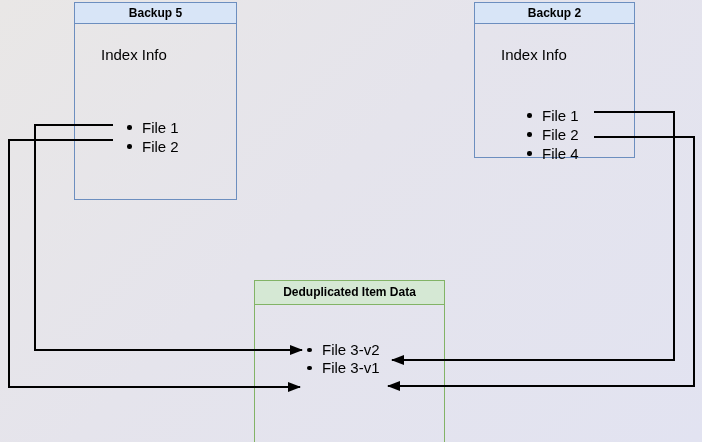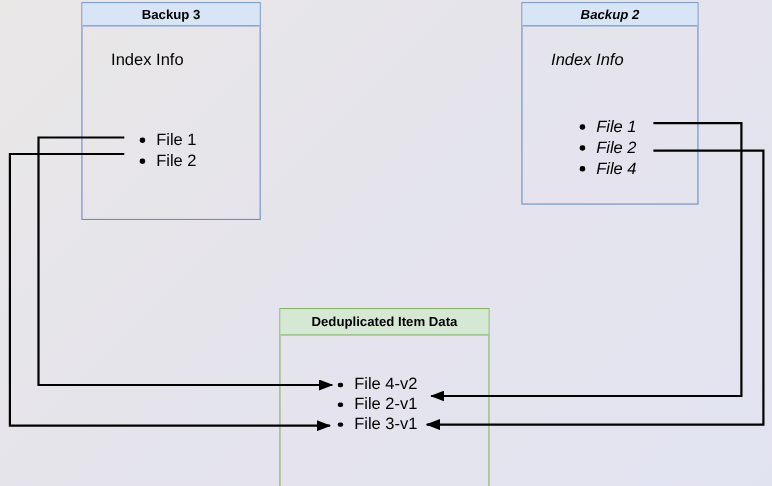--- a/index.html
+++ b/index.html
@@ -24,21 +24,21 @@
     background:linear-gradient(135deg,var(--bg1) 0%,#e5e4ec 45%,var(--bg2) 100%);
   }
   .box{
     position:absolute;
     box-sizing:border-box;
     background:transparent;
   }
   .box.blue{border:1.5px solid var(--blue-border);}
   .box.green{border:1.5px solid var(--green-border);}
   #backup1{left:74px;top:2px;width:163px;height:198px;}
-  #backup2{left:474px;top:2px;width:161px;height:184px;font-style:italic;}
+  #backup2{left:474px;top:2px;width:161px;height:156px;}
   #dedup{left:254px;top:280px;width:191px;height:188px;}
   .box-header{
     box-sizing:border-box;
     width:100%;
     text-align:center;
     font-weight:bold;
     font-size:12px;
     color:var(--ink);
   }
   .blue .box-header{
@@ -91,43 +91,42 @@
     width:702px;height:442px;
     pointer-events:none;
   }
 </style>
 </head>
 <body>
 
 <div class="canvas">
 
   <div class="box blue" id="backup1">
-    <div class="box-header">Backup 3</div>
+    <div class="box-header">Backup 5</div>
     <div class="box-sub">Index Info</div>
     <ul class="file-list">
         <li>File 1</li>
         <li>File 2</li>
       </ul>
   </div>
 
   <div class="box blue" id="backup2">
     <div class="box-header">Backup 2</div>
     <div class="box-sub">Index Info</div>
     <ul class="file-list">
         <li>File 1</li>
         <li>File 2</li>
         <li>File 4</li>
       </ul>
   </div>
 
   <div class="box green" id="dedup">
     <div class="box-header">Deduplicated Item Data</div>
     <ul class="file-list">
-        <li>File 4-v2</li>
-        <li>File 2-v1</li>
+        <li>File 3-v2</li>
         <li>File 3-v1</li>
       </ul>
   </div>
 
   <svg class="wires" viewBox="0 0 702 442" xmlns="http://www.w3.org/2000/svg">
     <defs>
       <marker id="arrowhead" markerUnits="userSpaceOnUse" markerWidth="14" markerHeight="10" refX="12" refY="5" orient="auto">
         <path d="M0,0 L13,5 L0,10 Z" fill="#000000"></path>
       </marker>
     </defs>

